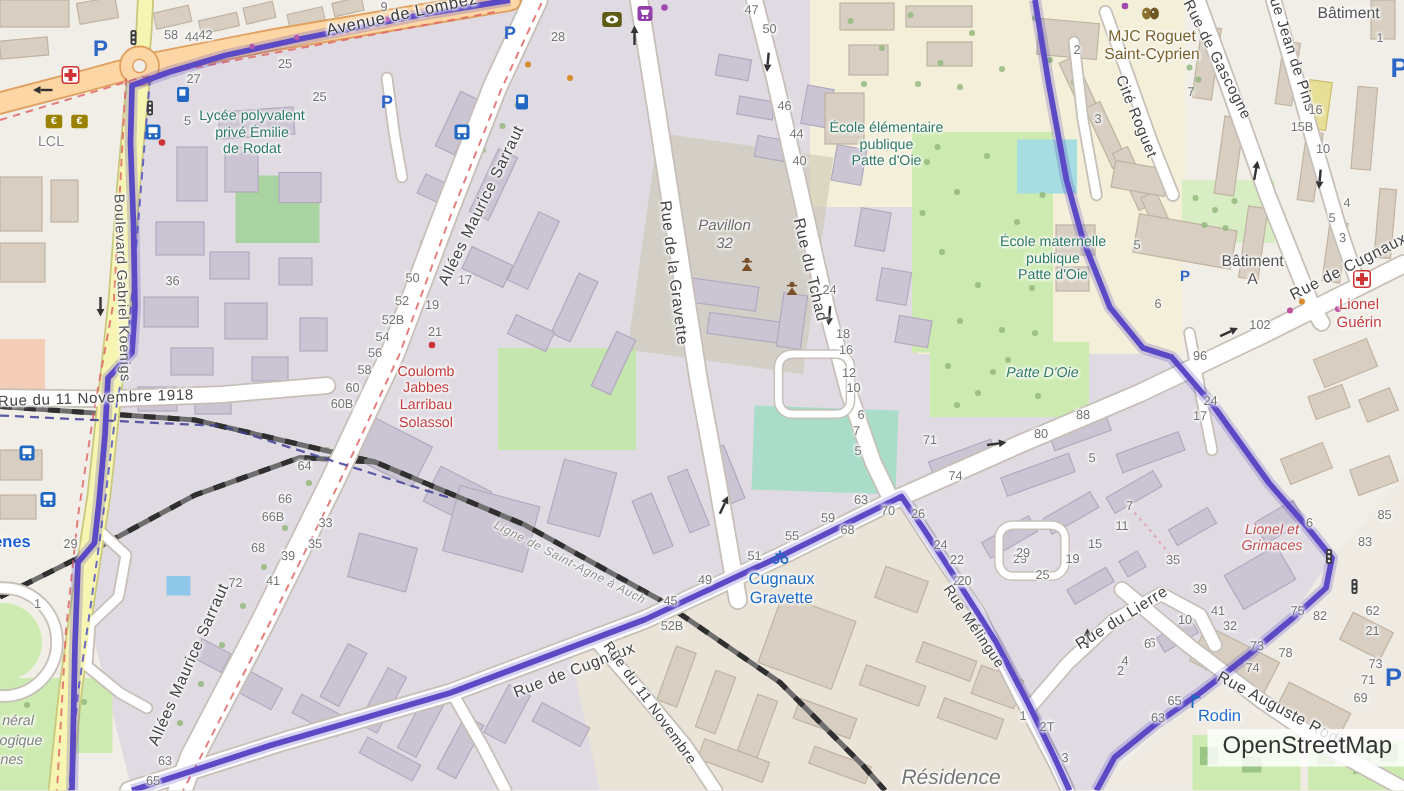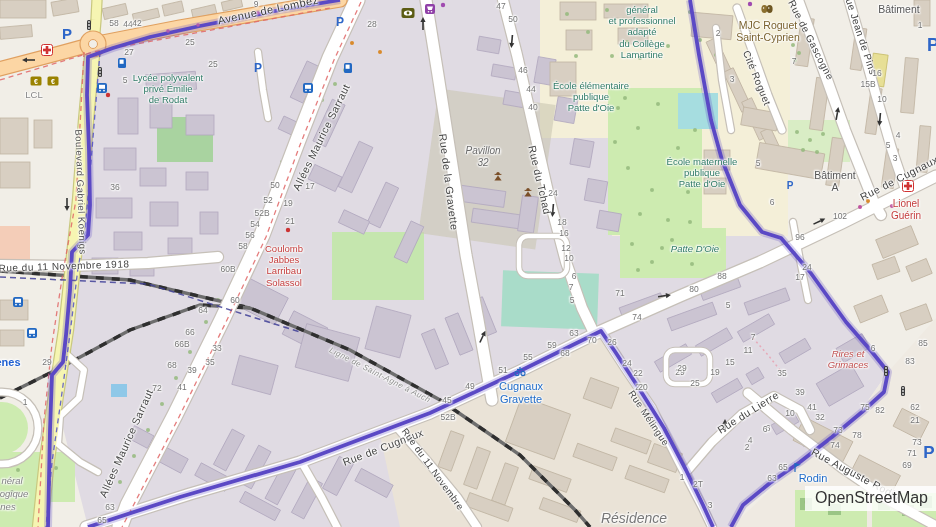--- a/index.html
+++ b/index.html
@@ -538,27 +538,20 @@
       <div class="lbl street" style="left: 748px; top: 412px; font-size: 10.5px; color: rgb(68, 68, 68); transform: translate(-50%, -50%) rotate(-32deg);">Rue du Lierre</div>
       <div class="lbl street" style="left: 856px; top: 474px; font-size: 10.5px; color: rgb(68, 68, 68); transform: translate(-50%, -50%) rotate(28deg);">Rue Auguste Rodin</div>
       <div class="lbl street" style="left: 433px; top: 469px; font-size: 9.5px; color: rgb(68, 68, 68); transform: translate(-50%, -50%) rotate(54deg);">Rue du 11 Novembre</div>
       <div class="lbl street" style="left: 649px; top: 418px; font-size: 9.5px; color: rgb(68, 68, 68); transform: translate(-50%, -50%) rotate(56deg);">Rue Mélingue</div>
       <div class="lbl street italic" style="left: 380px; top: 375px; font-size: 8px; color: rgb(144, 144, 144); transform: translate(-50%, -50%) rotate(27deg);">Ligne de Saint-Agne à Auch</div>
       <div class="lbl poi" style="left: 168px; top: 89px; font-size: 9.5px; color: rgb(47, 122, 102);">
         <div>Lycée polyvalent</div>
         <div>privé Émilie</div>
         <div>de Rodat</div>
       </div>
-      <div class="lbl poi" style="left: 642px; top: 32px; font-size: 9.5px; color: rgb(47, 122, 102);">
-        <div>général</div>
-        <div>et professionnel</div>
-        <div>adapté</div>
-        <div>du Collège</div>
-        <div>Lamartine</div>
-      </div>
       <div class="lbl poi" style="left: 591px; top: 97px; font-size: 9.5px; color: rgb(47, 122, 102);">
         <div>École élémentaire</div>
         <div>publique</div>
         <div>Patte d'Oie</div>
       </div>
       <div class="lbl poi" style="left: 702px; top: 173px; font-size: 9.5px; color: rgb(47, 122, 102);">
         <div>École maternelle</div>
         <div>publique</div>
         <div>Patte d'Oie</div>
       </div>
@@ -573,21 +566,21 @@
         <div>Coulomb</div>
         <div>Jabbes</div>
         <div>Larribau</div>
         <div>Solassol</div>
       </div>
       <div class="lbl poi" style="left: 906px; top: 210px; font-size: 10px; color: rgb(196, 60, 60);">
         <div>Lionel</div>
         <div>Guérin</div>
       </div>
       <div class="lbl poi italic" style="left: 848px; top: 359px; font-size: 9.5px; color: rgb(192, 80, 80);">
-        <div>Rires et</div>
+        <div>Lionel et</div>
         <div>Grimaces</div>
       </div>
       <div class="lbl poi" style="left: 835px; top: 181px; font-size: 10.5px; color: rgb(85, 85, 85);">
         <div>Bâtiment</div>
         <div>A</div>
       </div>
       <div class="lbl poi" style="left: 899px; top: 9px; font-size: 10.5px; color: rgb(85, 85, 85);">
         <div>Bâtiment</div>
       </div>
       <div class="lbl poi italic" style="left: 483px; top: 157px; font-size: 10px; color: rgb(106, 106, 106);">
@@ -633,21 +626,21 @@
       <div class="lbl hnum" style="left: 523px; top: 70px;">46</div>
       <div class="lbl hnum" style="left: 531px; top: 89px;">44</div>
       <div class="lbl hnum" style="left: 533px; top: 107px;">40</div>
       <div class="lbl hnum" style="left: 115px; top: 187px;">36</div>
       <div class="lbl hnum" style="left: 275px; top: 185px;">50</div>
       <div class="lbl hnum" style="left: 268px; top: 200px;">52</div>
       <div class="lbl hnum" style="left: 262px; top: 213px;">52B</div>
       <div class="lbl hnum" style="left: 255px; top: 224px;">54</div>
       <div class="lbl hnum" style="left: 250px; top: 235px;">56</div>
       <div class="lbl hnum" style="left: 243px; top: 246px;">58</div>
-      <div class="lbl hnum" style="left: 235px; top: 258px; margin-top: 42px;">60</div>
+      <div class="lbl hnum" style="left: 235px; top: 258px;">60</div>
       <div class="lbl hnum" style="left: 228px; top: 269px;">60B</div>
       <div class="lbl hnum" style="left: 310px; top: 186px;">17</div>
       <div class="lbl hnum" style="left: 288px; top: 203px;">19</div>
       <div class="lbl hnum" style="left: 290px; top: 221px;">21</div>
       <div class="lbl hnum" style="left: 203px; top: 310px;">64</div>
       <div class="lbl hnum" style="left: 190px; top: 332px;">66</div>
       <div class="lbl hnum" style="left: 182px; top: 344px;">66B</div>
       <div class="lbl hnum" style="left: 217px; top: 348px;">33</div>
       <div class="lbl hnum" style="left: 210px; top: 362px;">35</div>
       <div class="lbl hnum" style="left: 192px; top: 370px;">39</div>

